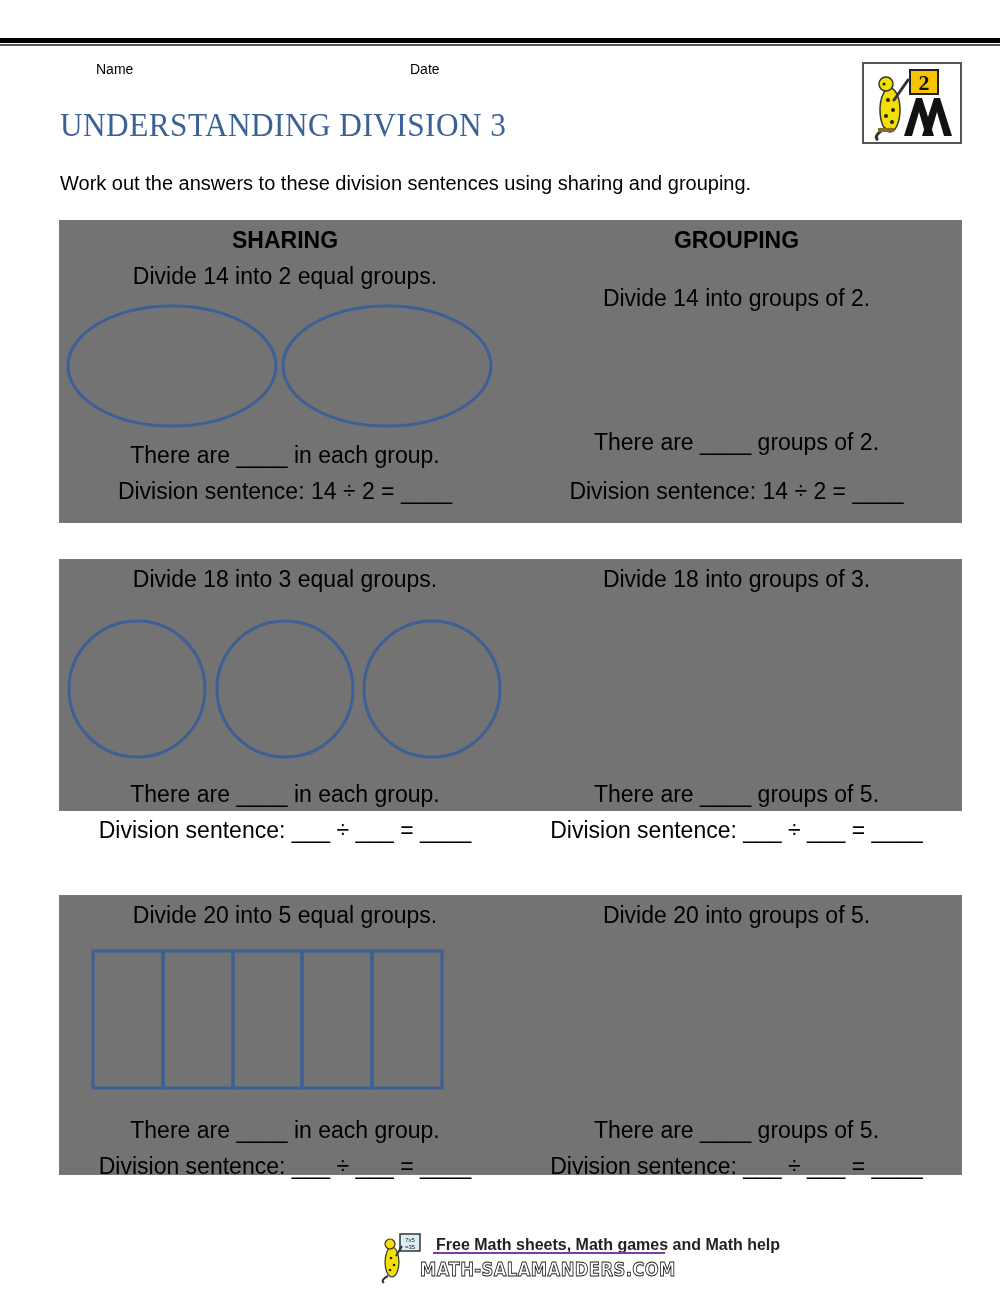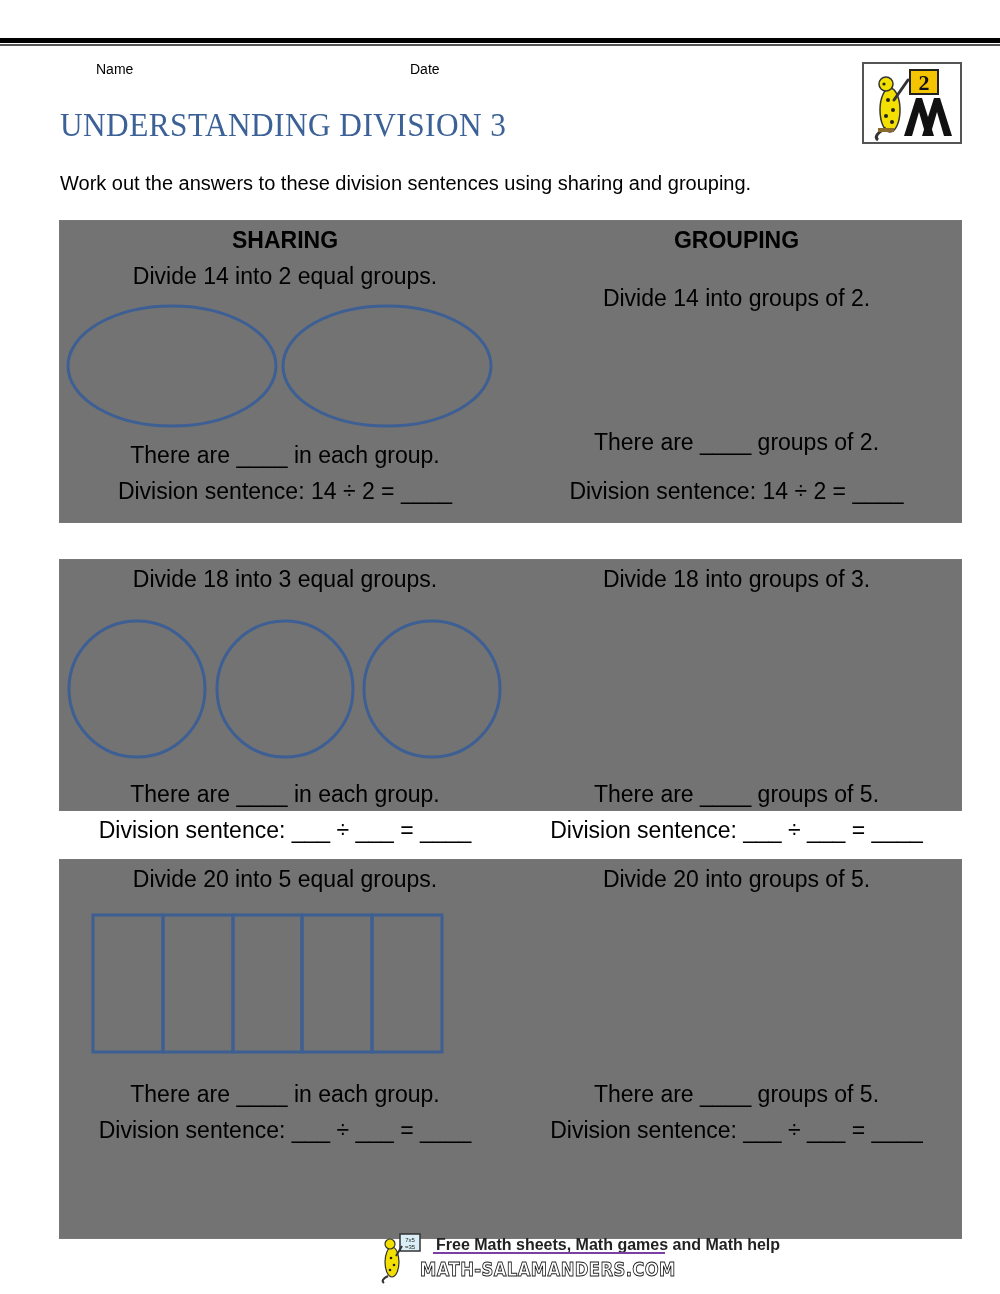--- a/index.html
+++ b/index.html
@@ -89,21 +89,21 @@
     <circle cx="225" cy="129" r="68" fill="none" stroke="#3d5f94" stroke-width="3"></circle>
     <circle cx="372" cy="129" r="68" fill="none" stroke="#3d5f94" stroke-width="3"></circle>
   </svg>
   <div class="col right">
     <div class="line" style="top:6px;">Divide 18 into groups of 3.</div>
     <div class="line" style="top:221px;">There are ____ groups of 5.</div>
     <div class="line" style="top:257px;">Division sentence: ___ ÷ ___ = ____</div>
   </div>
 </div>
 
-<div class="panel" style="top:859px; height:380px;">
+<div class="panel" style="top:895px; height:280px;">
   <div class="col left">
     <div class="line" style="top:6px;">Divide 20 into 5 equal groups.</div>
     <div class="line" style="top:221px;">There are ____ in each group.</div>
     <div class="line" style="top:257px;">Division sentence: ___ ÷ ___ = ____</div>
   </div>
   <svg class="shapes" style="left:0; top:0;" width="450" height="220">
     <rect x="33" y="55" width="70" height="137" fill="none" stroke="#3d5f94" stroke-width="3"></rect>
     <rect x="103" y="55" width="70" height="137" fill="none" stroke="#3d5f94" stroke-width="3"></rect>
     <rect x="173" y="55" width="69" height="137" fill="none" stroke="#3d5f94" stroke-width="3"></rect>
     <rect x="242" y="55" width="70" height="137" fill="none" stroke="#3d5f94" stroke-width="3"></rect>

